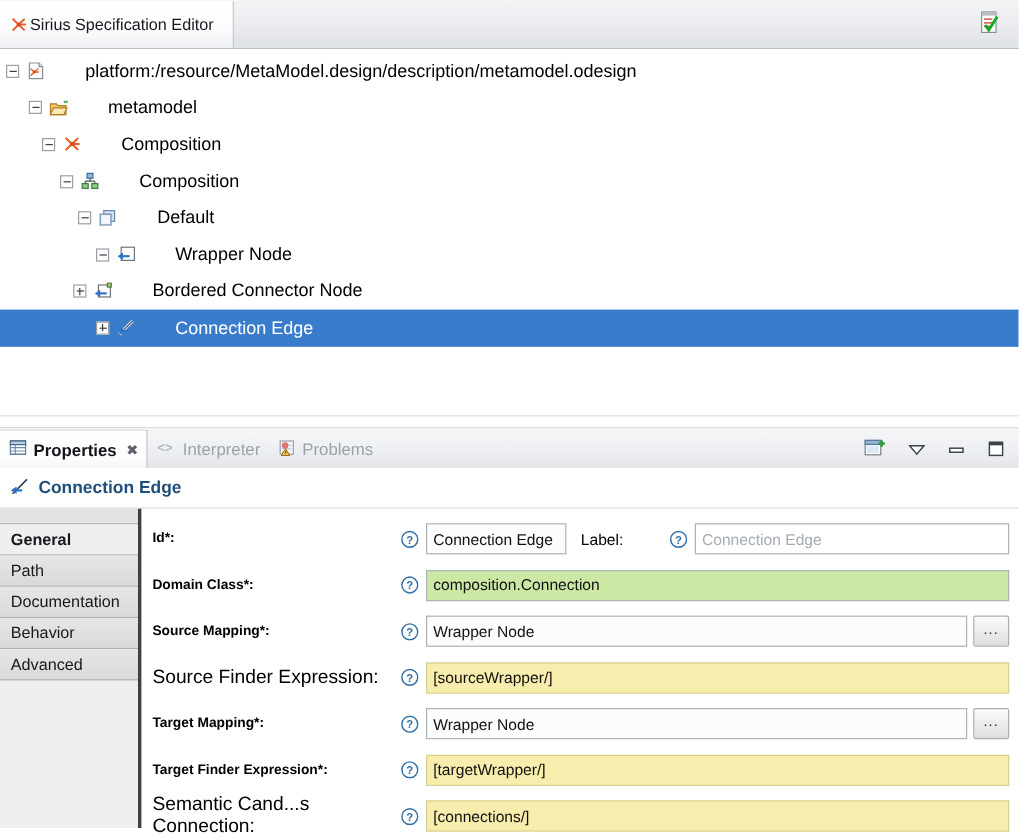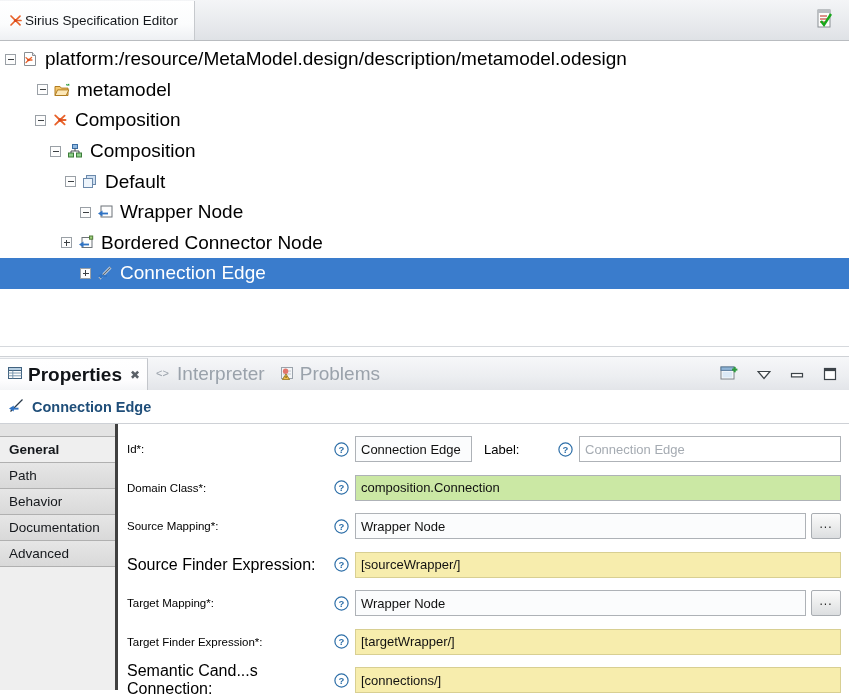--- a/index.html
+++ b/index.html
@@ -101,21 +101,21 @@
     width: 1px; height: 6px;
     background: #3c4043;
   }
   .twisty-spacer { width: 17px; flex: 0 0 auto; }
   .tree-icon {
     width: 16px; height: 16px;
     flex: 0 0 auto;
     margin-right: 7px;
     position: relative;
   }
-  .tree-label { font-size: 19px; }
+  .tree-label { font-size: 15px; margin-left: 26px; }
 
   
   .sash {
     height: 9px;
     background: #ffffff;
     border-top: 1px solid #d6d9dd;
     border-bottom: 1px solid #cfd2d6;
   }
 
   
@@ -132,21 +132,21 @@
     align-items: center;
     padding: 0 7px 0 8px;
     box-sizing: border-box;
     white-space: nowrap;
   }
   .view-tab.active {
     background: linear-gradient(to bottom, #ffffff 0%, #fdfdfe 70%, #f4f5f7 100%);
     border-right: 1px solid #c3c6cb;
     border-top: 1px solid #dcdfe3;
   }
-  .view-tab-label { font-size: 19px; margin-left: 6px; }
+  .view-tab-label { font-size: 14px; margin-left: 6px; }
   .view-tab.active .view-tab-label { font-weight: bold; color: #111418; }
   .view-tab.inactive .view-tab-label { color: #9aa2ab; }
   .close-x {
     margin-left: 8px;
     font-size: 12px;
     color: #5b6168;
     line-height: 1;
   }
   .viewbar-tools {
     position: absolute;
@@ -226,21 +226,21 @@
     box-sizing: border-box;
   }
   .f-label {
     width: 208px;
     flex: 0 0 208px;
     font-size: 16px;
     color: #000;
     box-sizing: border-box;
     padding-left: 1px;
   }
-  .f-label.req { font-weight: normal; font-size: 11.5px; }
+  .f-label.req { font-weight: bold; font-size: 11.5px; }
   .help {
     width: 15px; height: 15px;
     flex: 0 0 15px;
     margin-right: 6px;
     position: relative;
   }
   .help svg { display: block; }
 
   .txt {
     height: 26px;
@@ -335,21 +335,21 @@
           <line x1="6.5" y1="9" x2="4" y2="11.6"></line>
           <line x1="6.5" y1="9" x2="10" y2="9"></line>
           <line x1="6.5" y1="9" x2="9.6" y2="6.5"></line>
         </g>
         <circle cx="6.5" cy="9" r="1.2" fill="#d9481c"></circle>
       </svg>
     </span>
     <span class="tree-label">platform:/resource/MetaModel.design/description/metamodel.odesign</span>
   </div>
 
-  <div class="tree-row" style="padding-left:37px">
+  <div class="tree-row" style="padding-left:24px">
     <span class="twisty"></span>
     <span class="tree-icon">
       <svg width="16" height="16" viewBox="0 0 16 16">
         <path d="M1 4.5h5l1.3 1.6H14v7.4H1z" fill="#f5c76e" stroke="#b07d22"></path>
         <path d="M1 13.5l2.6-5.6h11.2l-2.6 5.6z" fill="#fde8b8" stroke="#b07d22"></path>
         <path d="M12.5 2.2l1 1.4M14.5 1.8l.4 1.8" stroke="#2e9b3d" stroke-width="1.3"></path>
       </svg>
     </span>
     <span class="tree-label">metamodel</span>
   </div>
@@ -537,24 +537,24 @@
 
   <div class="tablist">
     <div class="tablist-top"></div>
     <div class="tab-item active">
       <span>General</span>
     </div>
     <div class="tab-item">
       <span>Path</span>
     </div>
     <div class="tab-item">
+      <span>Documentation</span>
+    </div>
+    <div class="tab-item">
       <span>Behavior</span>
-    </div>
-    <div class="tab-item">
-      <span>Documentation</span>
     </div>
     <div class="tab-item">
       <span>Advanced</span>
     </div>
   </div>
 
   <div class="form">
 
     <div class="form-row">
       <span class="f-label req">Id*:</span>

